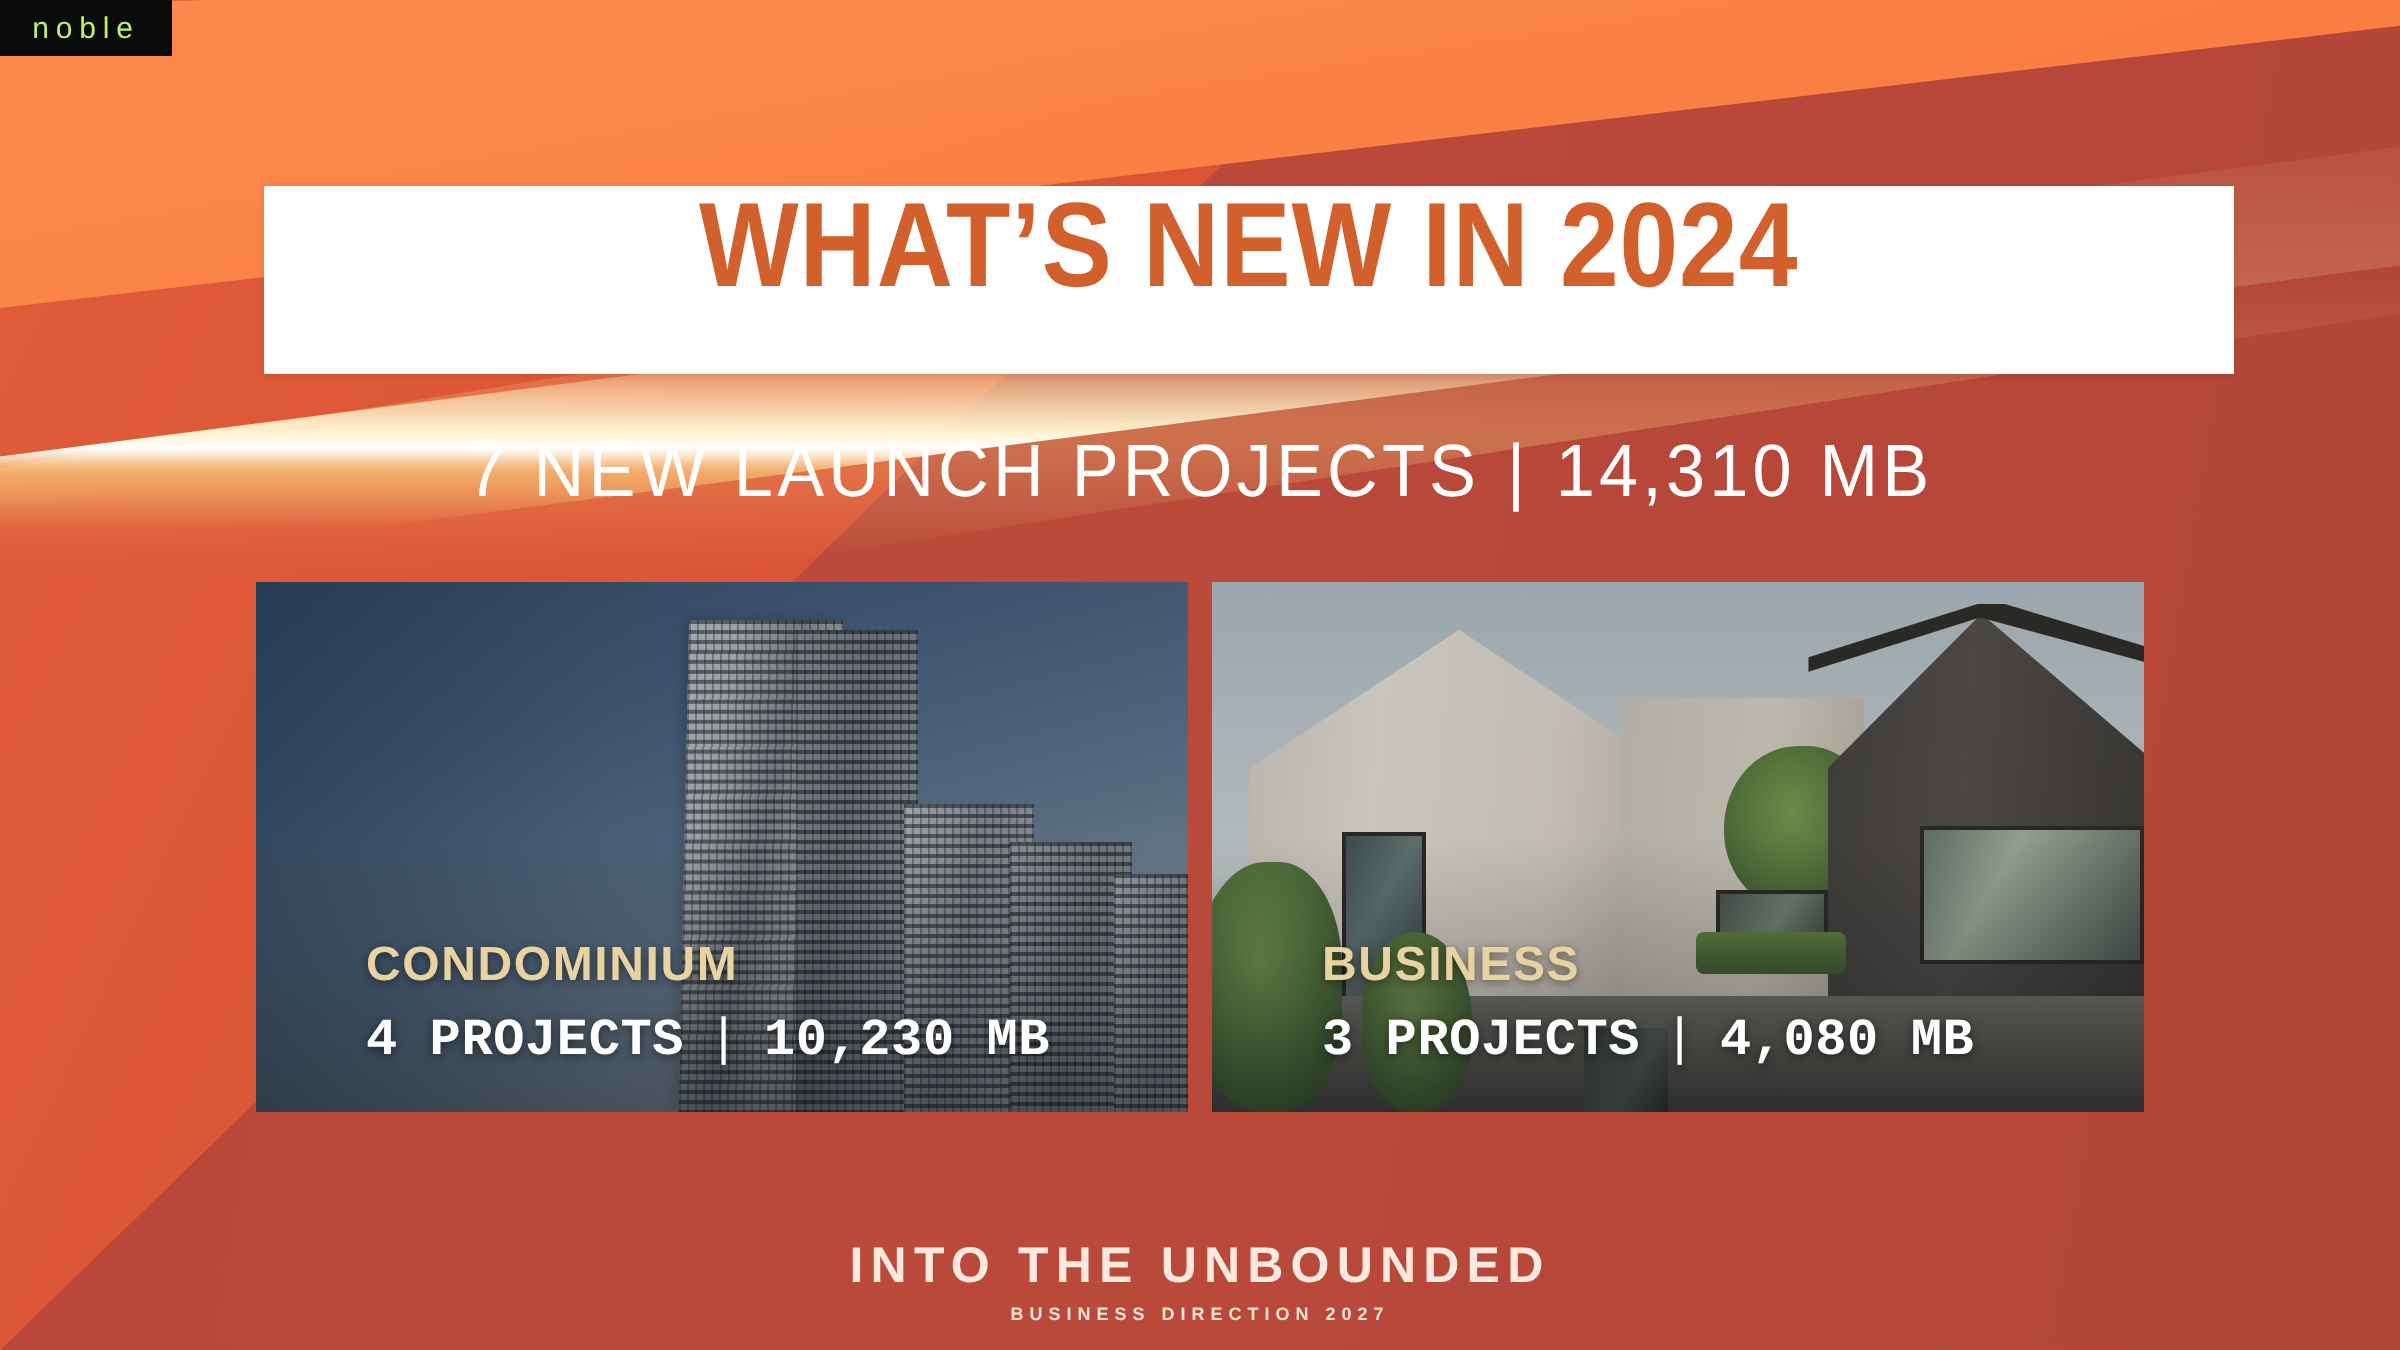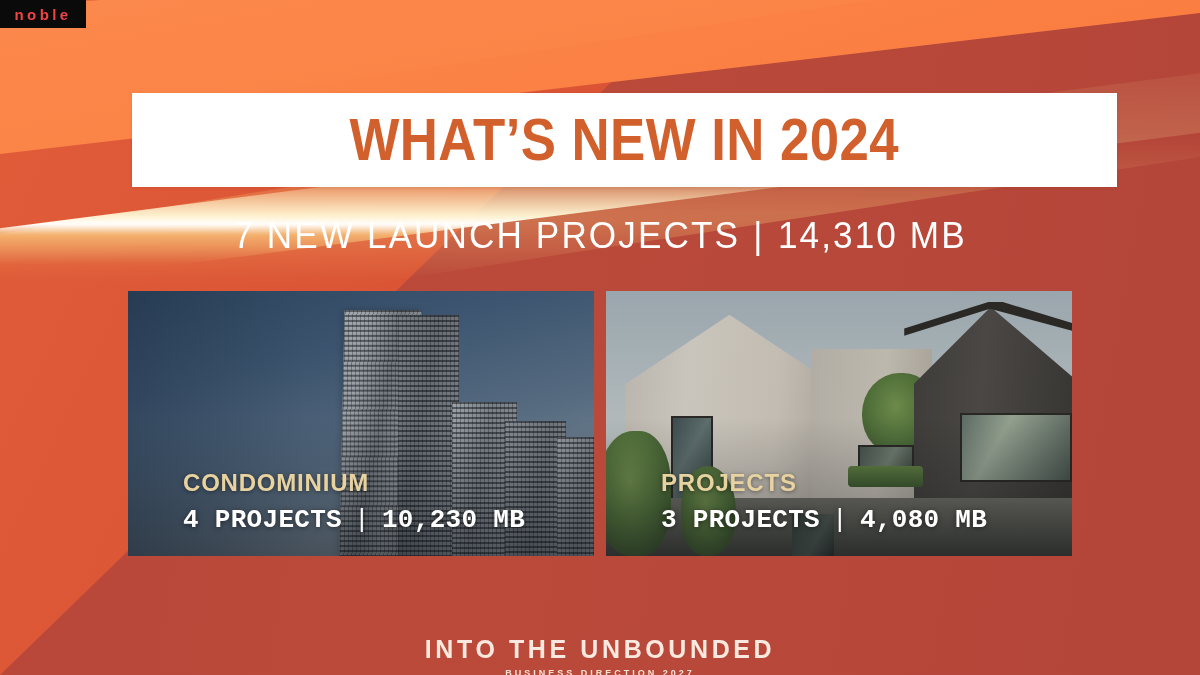--- a/index.html
+++ b/index.html
@@ -64,31 +64,31 @@
   }
 
   
   .logo-box {
     position:absolute; left:0; top:0;
     width:86px; height:28px;
     background:#0a0a0a;
     display:flex; align-items:center; justify-content:center;
   }
   .logo-text {
-    color:#ef4444; font-size:15px; font-weight:700;
+    color:#bef264; font-size:15px; font-weight:400;
     letter-spacing:3.4px; line-height:1;
     font-family:"Liberation Sans", sans-serif;
   }
 
   
   .title-banner {
     position:absolute; left:132px; top:93px;
     width:985px; height:94px;
     background:#ffffff;
-    display:flex; align-items:center; justify-content:center;
+    display:flex; align-items:flex-start; justify-content:center;
     box-shadow:0 1px 3px rgba(90,25,10,0.10);
   }
   .title-text {
     color:#d2602c;
     font-size:60px;
     font-weight:bold;
     letter-spacing:0.5px;
     line-height:1;
     transform:scaleX(0.88);
     transform-origin:center;
@@ -261,21 +261,20 @@
     width:1200px;
     text-align:center;
   }
   .footer-main {
     color:#fbe9df;
     font-size:25px;
     font-weight:bold;
     letter-spacing:3.6px;
     line-height:1.1;
     font-family:"Liberation Sans", sans-serif;
-    margin-top:16px;
   }
   .footer-sub {
     margin-top:5px;
     color:#fbe3d6;
     font-size:9px;
     font-weight:bold;
     letter-spacing:3.0px;
     line-height:1.1;
     font-family:"Liberation Sans", sans-serif;
   }
@@ -345,21 +344,21 @@
         <div class="window-dark w2"></div>
         <div class="window-dark w3"></div>
         <div class="hedge"></div>
         <div class="ground-band"></div>
         <div class="door"></div>
         <div class="tree tree-b"></div>
         <div class="tree tree-c"></div>
       </div>
       <div class="card-scrim"></div>
       <div class="card-labels">
-        <div class="card-kicker">PROJECTS</div>
+        <div class="card-kicker">BUSINESS</div>
         <div class="card-stats">
           <span>3 PROJECTS</span><span class="sep">|</span><span>4,080 MB</span>
         </div>
       </div>
     </div>
 
   </div>
 
   <div class="footer">
     <div class="footer-main">INTO THE UNBOUNDED</div>

